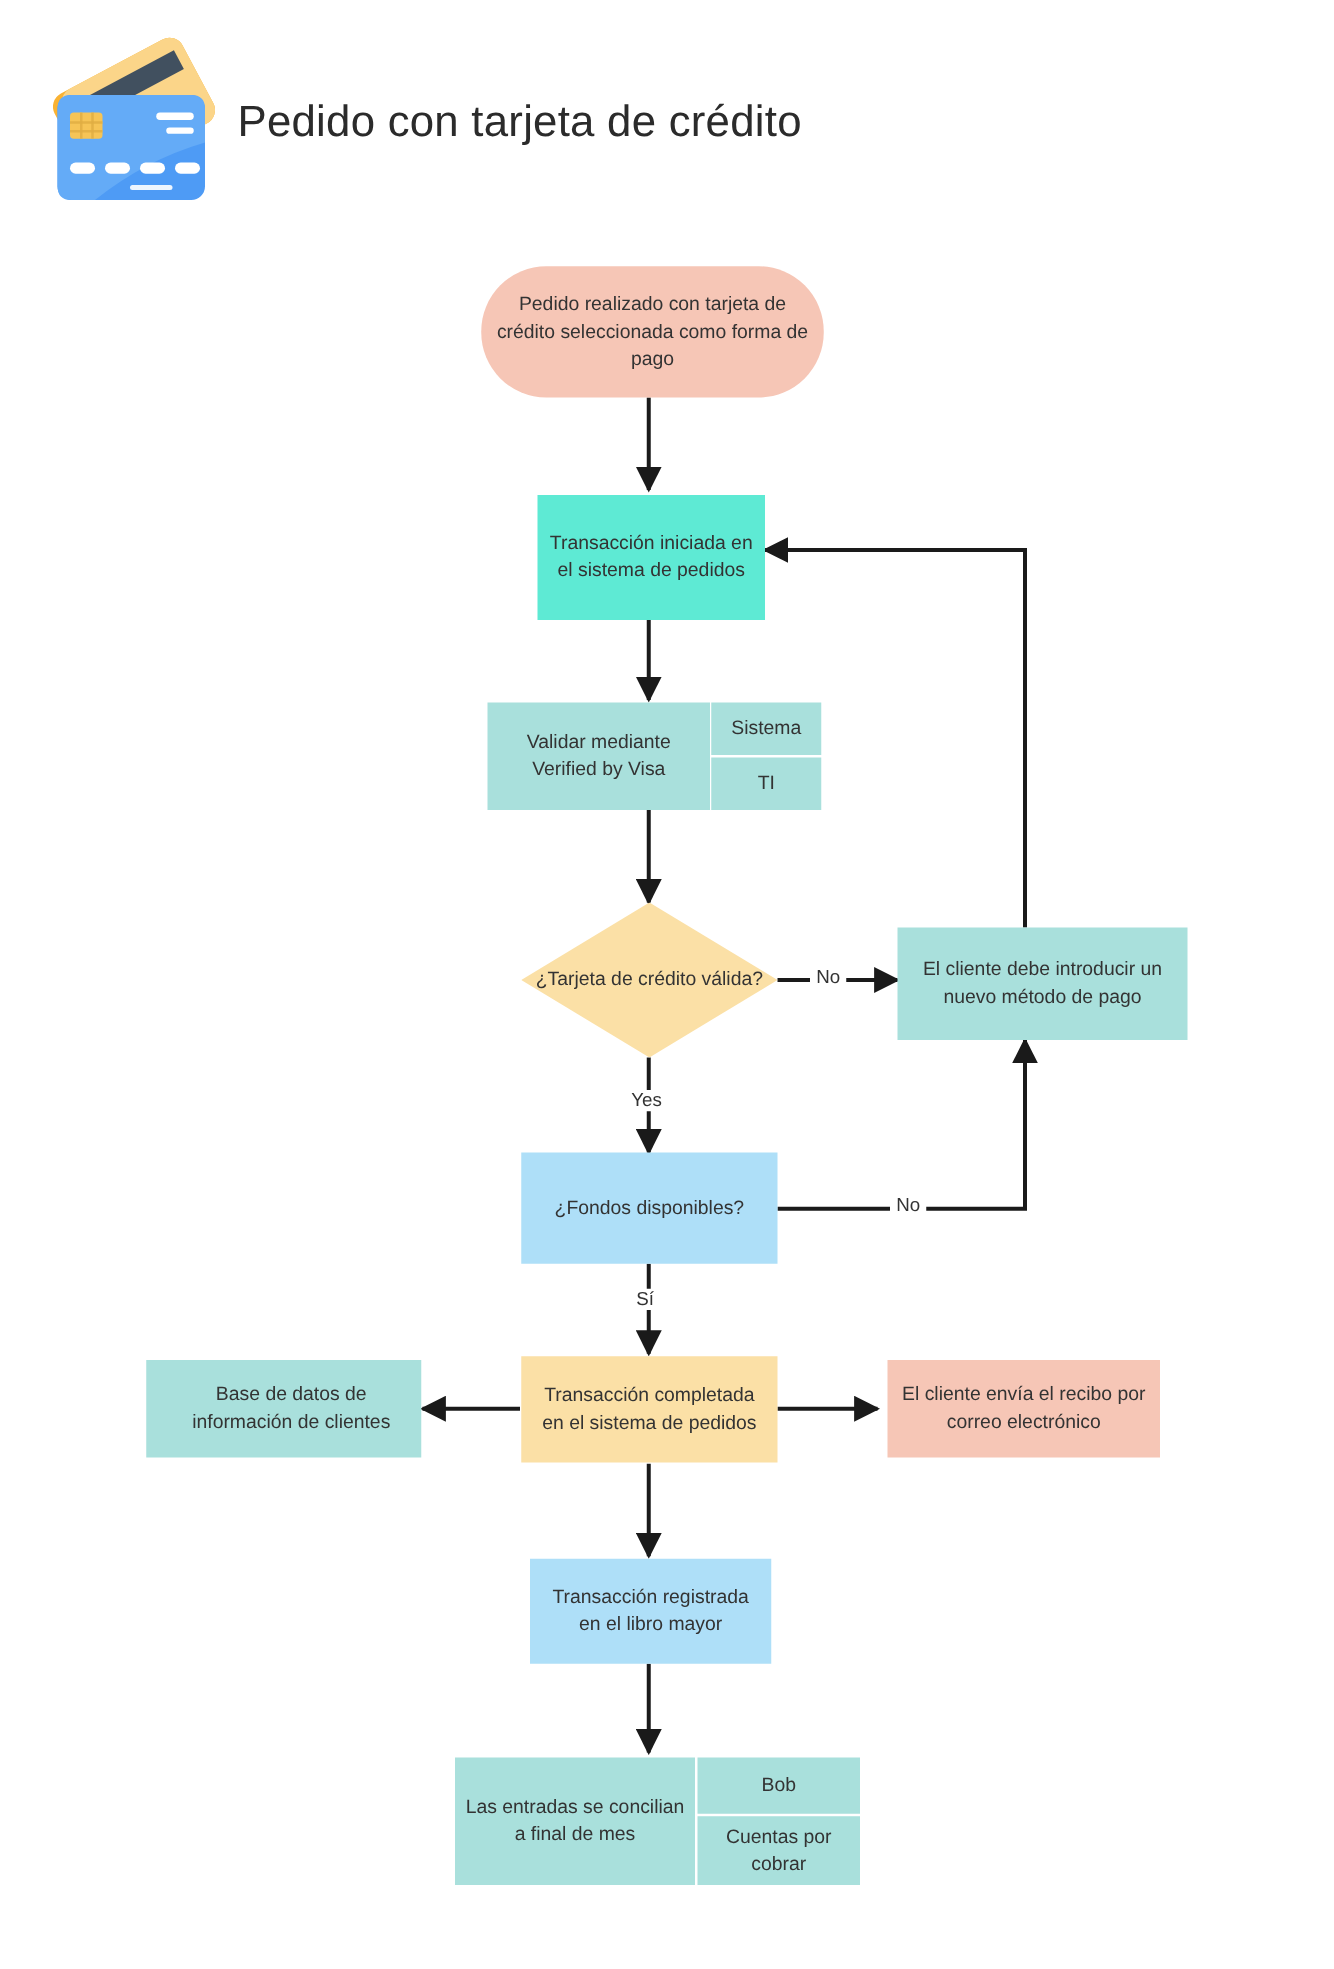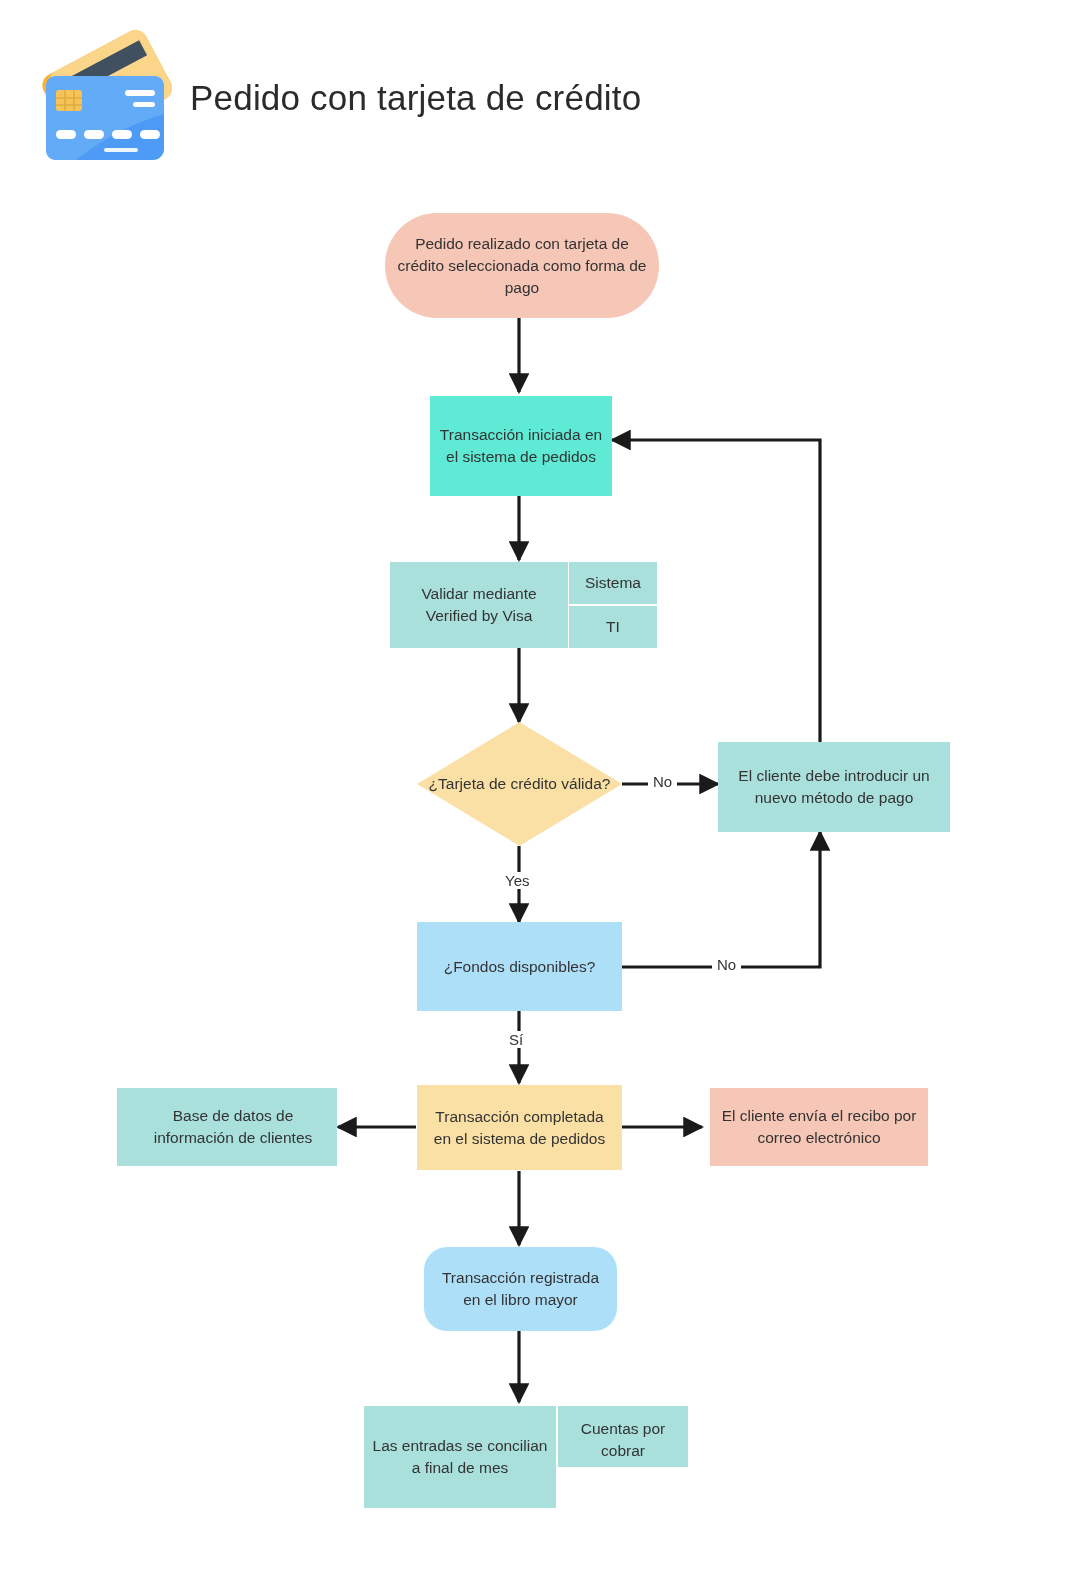--- a/index.html
+++ b/index.html
@@ -204,25 +204,25 @@
   <div class="node" style="left:718px; top:742px; width:232px; height:90px; background:#A9E0DC;">El cliente debe introducir un nuevo método de pago</div>
 
   <div class="node" style="left:417px; top:922px; width:205px; height:89px; background:#AEDFF8;">¿Fondos disponibles?</div>
 
   <div class="node" style="left:117px; top:1088px; width:220px; height:78px; background:#A9E0DC;padding-left:20px;">Base de datos de información de clientes</div>
 
   <div class="node" style="left:417px; top:1085px; width:205px; height:85px; background:#FBE0A6;">Transacción completada en el sistema de pedidos</div>
 
   <div class="node" style="left:710px; top:1088px; width:218px; height:78px; background:#F6C6B6;">El cliente envía el recibo por correo electrónico</div>
 
-  <div class="node" style="left:424px; top:1247px; width:193px; height:84px; background:#AEDFF8;border-radius:23px;">Transacción registrada en el libro mayor</div>
+  <div class="node" style="left:424px; top:1247px; width:193px; height:84px; background:#AEDFF8;">Transacción registrada en el libro mayor</div>
 
   <div class="node" style="left:364px; top:1406px; width:192px; height:102px; background:#A9E0DC;">Las entradas se concilian a final de mes</div>
   <div class="lane-cell" style="left:558px; top:1406px; width:130px; height:45px; background:#A9E0DC;">Bob</div>
-  <div class="lane-cell" style="left:558px; top:1412px; width:130px; height:55px; background:#A9E0DC;">Cuentas por cobrar</div>
+  <div class="lane-cell" style="left:558px; top:1453px; width:130px; height:55px; background:#A9E0DC;">Cuentas por cobrar</div>
 
   <div class="edge-label" style="left:648px; top:773px;">No</div>
 
   <div class="edge-label" style="left:500px; top:872px;">Yes</div>
 
   <div class="edge-label" style="left:712px; top:956px;">No</div>
 
   <div class="edge-label" style="left:504px; top:1031px;">Sí</div>
 
 </div>

